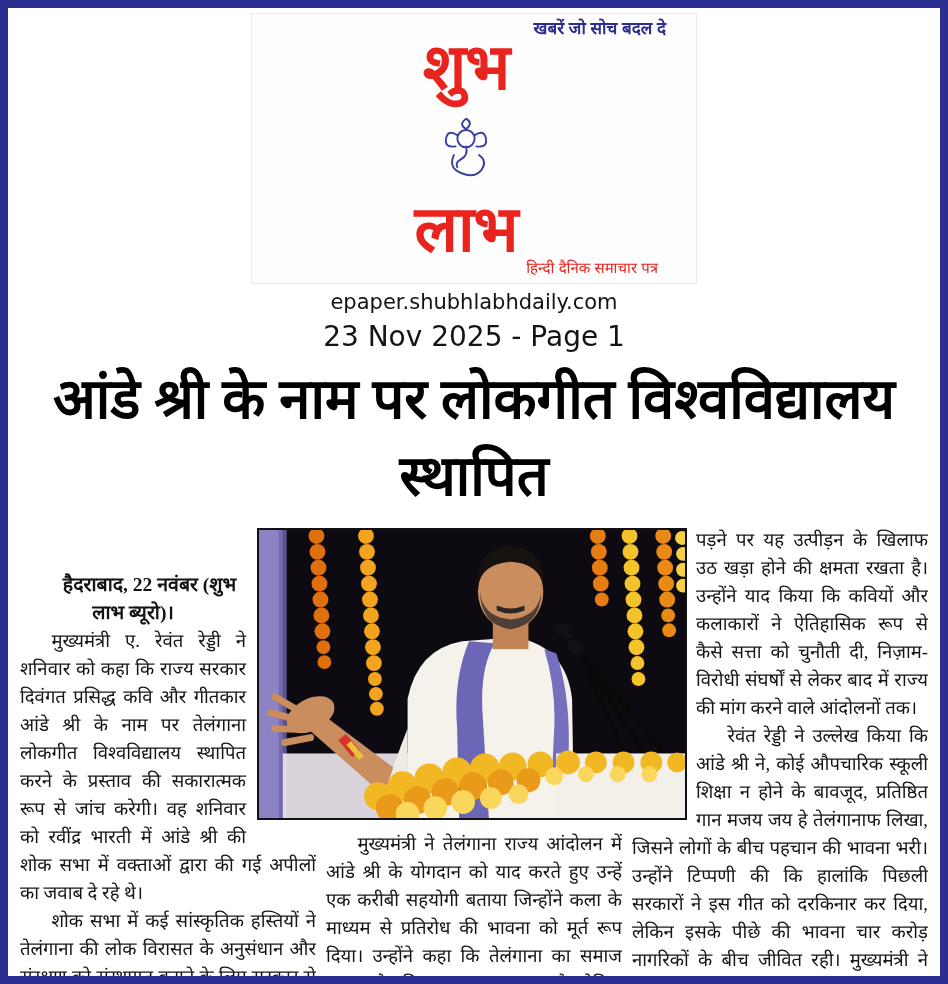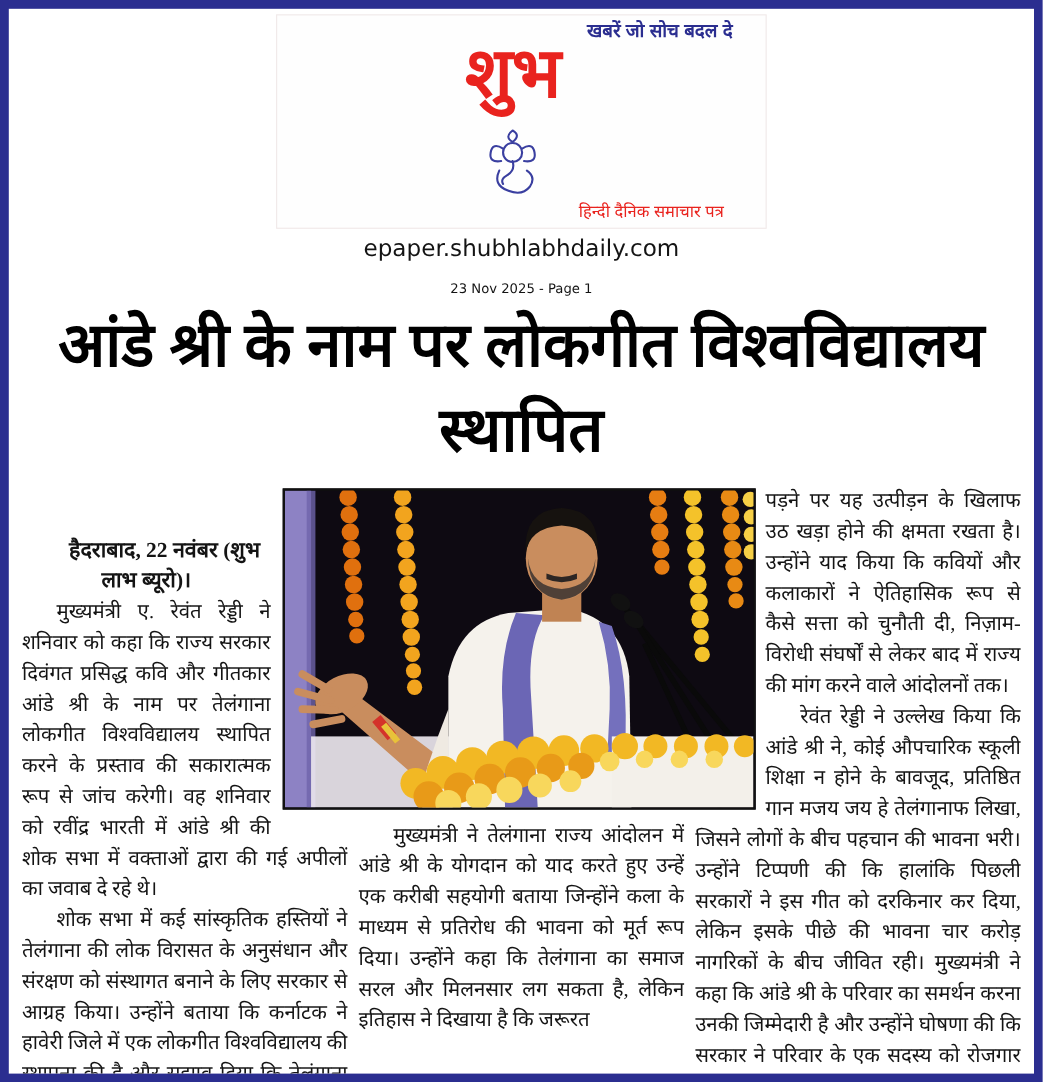--- a/index.html
+++ b/index.html
@@ -31,21 +31,21 @@
     font-family:"DejaVu Sans","Liberation Sans",sans-serif;
     letter-spacing:-1px;
   }
   .ganesha { width:52px; height:72px; margin-top:2px; }
   .logo-sub {
     color:#e9231e; font-weight:normal; font-size:15px;
     text-align:right; padding-right:14px; margin-top:-4px;
     font-family:"Liberation Sans","DejaVu Sans",sans-serif;
   }
   .site-line { font-size:21px; margin-top:6px; font-family:"DejaVu Sans","Liberation Sans",sans-serif; }
-  .edition-line { font-size:12px; margin-top:17px; font-family:"DejaVu Sans","Liberation Sans",sans-serif; }
+  .edition-line { font-size:28px; margin-top:6px; font-family:"DejaVu Sans","Liberation Sans",sans-serif; }
   
   .headline {
     text-align:center; font-weight:bold; color:#000;
     font-size:56px; line-height:1.38; margin-top:8px;
     letter-spacing:0px;
   }
   
   .article {
     position:relative;
     margin:10px 12px 0 12px;
@@ -97,20 +97,21 @@
         <svg class="ganesha" viewBox="0 0 60 78" xmlns="http://www.w3.org/2000/svg">
           <g stroke="#3a3fa0" fill="none" stroke-width="2.2" stroke-linecap="round">
             <path d="M30 4 q9 5 0 12 q-9 -5 0 -12"></path>
             <circle cx="30" cy="27" r="10"></circle>
             <path d="M20 23 q-11 -7 -13 4 q-2 11 11 9"></path>
             <path d="M40 23 q11 -7 13 4 q2 11 -11 9"></path>
             <path d="M30 36 q3 10 -6 15 q-7 4 -4 9"></path>
             <path d="M16 46 q-7 15 9 21 q15 6 23 -4 q7 -10 -3 -17"></path>
           </g>
         </svg>
+        <span class="logo-word">लाभ</span>
       </div>
       <div class="logo-sub">हिन्दी दैनिक समाचार पत्र</div>
     </div>
     <div class="site-line">epaper.shubhlabhdaily.com</div>
     <div class="edition-line">23 Nov 2025 - Page 1</div>
   </div>
 
   <h1 class="headline">
     <span>आंडे श्री के नाम पर लोकगीत विश्वविद्यालय स्थापित</span><br>
   </h1>

